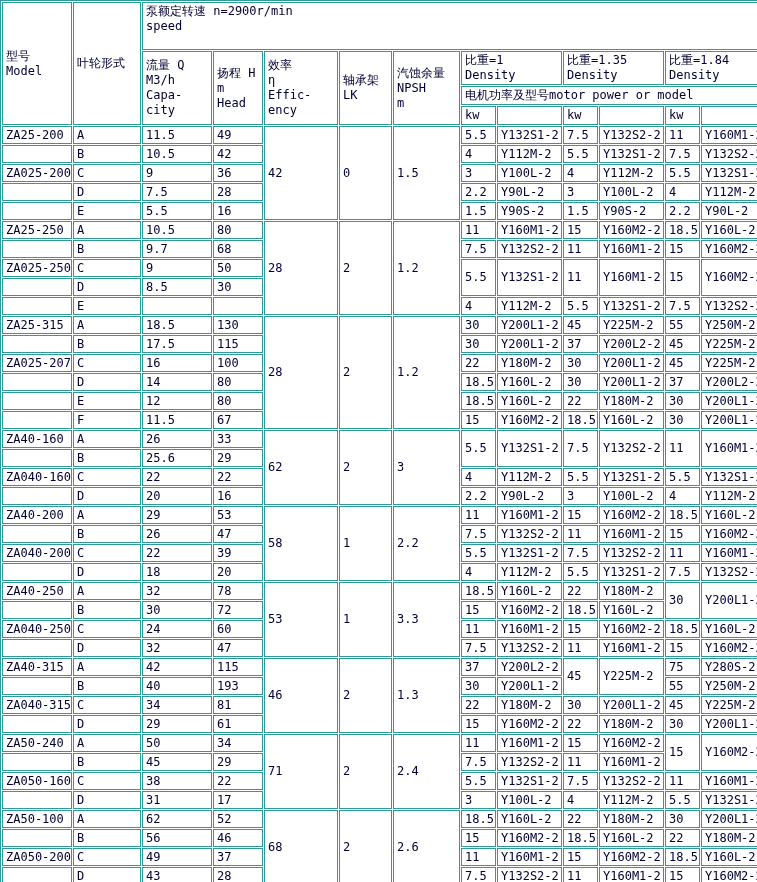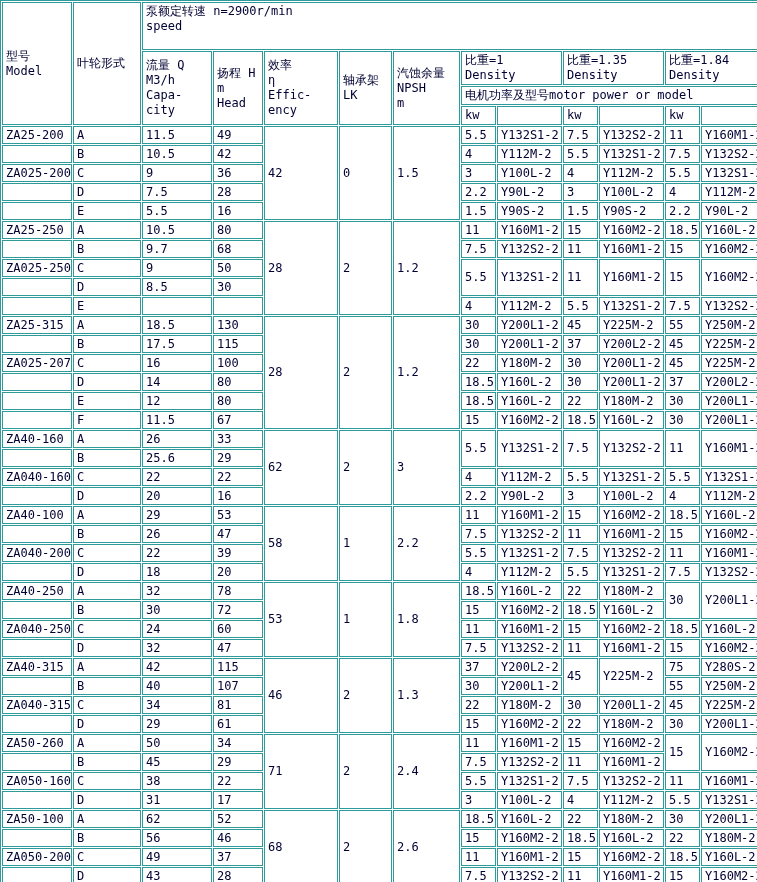--- a/index.html
+++ b/index.html
@@ -331,21 +331,21 @@
         <td class="dc">20</td>
         <td class="dc">16</td>
         <td class="dc">2.2</td>
         <td class="dc">Y90L-2</td>
         <td class="dc">3</td>
         <td class="dc">Y100L-2</td>
         <td class="dc">4</td>
         <td class="dc">Y112M-2</td>
       </tr>
       <tr class="dr">
-        <td class="dc">ZA40-100</td>
+        <td class="dc">ZA40-200</td>
         <td class="dc">A</td>
         <td class="dc">29</td>
         <td class="dc">53</td>
         <td class="dc" rowspan="4">58</td>
         <td class="dc" rowspan="4">1</td>
         <td class="dc" rowspan="4">2.2</td>
         <td class="dc">11</td>
         <td class="dc">Y160M1-2</td>
         <td class="dc">15</td>
         <td class="dc">Y160M2-2</td>
@@ -388,21 +388,21 @@
         <td class="dc">7.5</td>
         <td class="dc">Y132S2-2</td>
       </tr>
       <tr class="dr">
         <td class="dc">ZA40-250</td>
         <td class="dc">A</td>
         <td class="dc">32</td>
         <td class="dc">78</td>
         <td class="dc" rowspan="4">53</td>
         <td class="dc" rowspan="4">1</td>
-        <td class="dc" rowspan="4">1.8</td>
+        <td class="dc" rowspan="4">3.3</td>
         <td class="dc">18.5</td>
         <td class="dc">Y160L-2</td>
         <td class="dc">22</td>
         <td class="dc">Y180M-2</td>
         <td class="dc" rowspan="2">30</td>
         <td class="dc" rowspan="2">Y200L1-2</td>
       </tr>
       <tr class="dr">
         <td class="dc"></td>
         <td class="dc">B</td>
@@ -449,21 +449,21 @@
         <td class="dc">Y200L2-2</td>
         <td class="dc" rowspan="2">45</td>
         <td class="dc" rowspan="2">Y225M-2</td>
         <td class="dc">75</td>
         <td class="dc">Y280S-2</td>
       </tr>
       <tr class="dr">
         <td class="dc"></td>
         <td class="dc">B</td>
         <td class="dc">40</td>
-        <td class="dc">107</td>
+        <td class="dc">193</td>
         <td class="dc">30</td>
         <td class="dc">Y200L1-2</td>
         <td class="dc">55</td>
         <td class="dc">Y250M-2</td>
       </tr>
       <tr class="dr">
         <td class="dc">ZA040-315</td>
         <td class="dc">C</td>
         <td class="dc">34</td>
         <td class="dc">81</td>
@@ -480,21 +480,21 @@
         <td class="dc">29</td>
         <td class="dc">61</td>
         <td class="dc">15</td>
         <td class="dc">Y160M2-2</td>
         <td class="dc">22</td>
         <td class="dc">Y180M-2</td>
         <td class="dc">30</td>
         <td class="dc">Y200L1-2</td>
       </tr>
       <tr class="dr">
-        <td class="dc">ZA50-260</td>
+        <td class="dc">ZA50-240</td>
         <td class="dc">A</td>
         <td class="dc">50</td>
         <td class="dc">34</td>
         <td class="dc" rowspan="4">71</td>
         <td class="dc" rowspan="4">2</td>
         <td class="dc" rowspan="4">2.4</td>
         <td class="dc">11</td>
         <td class="dc">Y160M1-2</td>
         <td class="dc">15</td>
         <td class="dc">Y160M2-2</td>

